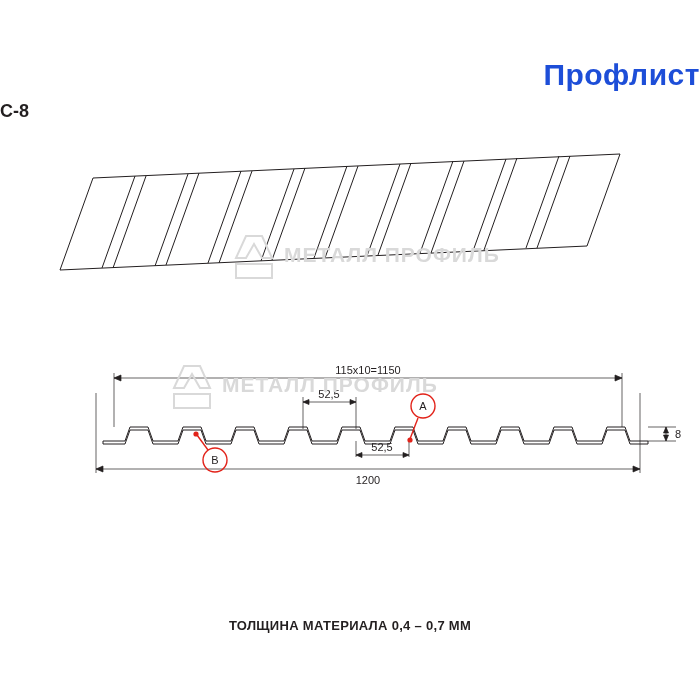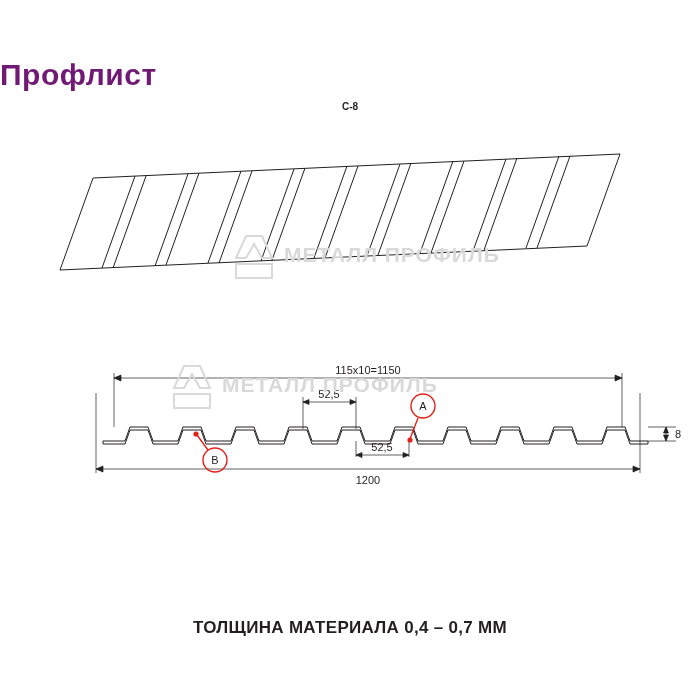--- a/index.html
+++ b/index.html
@@ -18,33 +18,33 @@
   .page {
     position: relative;
     width: 700px;
     height: 700px;
   }
   .title {
     position: absolute;
     top: 58px;
     left: 0;
     width: 700px;
-    text-align: left;
+    text-align: right;
     font-size: 30px;
     font-weight: bold;
     letter-spacing: 0.5px;
-    color: #701a75;
+    color: #1d4ed8;
   }
   .subtitle {
     position: absolute;
     top: 101px;
     left: 0;
     width: 700px;
-    text-align: center;
-    font-size: 10px;
+    text-align: left;
+    font-size: 18px;
     font-weight: bold;
     color: #231f20;
   }
   .iso-wrap {
     position: absolute;
     top: 140px;
     left: 60px;
     width: 590px;
     height: 170px;
   }
@@ -61,21 +61,21 @@
     opacity: 1;
   }
   .wm1 { top: 218px; left: 222px; }
   .wm2 { top: 348px; left: 160px; }
   .footer {
     position: absolute;
     top: 618px;
     left: 0;
     width: 700px;
     text-align: center;
-    font-size: 17px;
+    font-size: 13px;
     font-weight: bold;
     letter-spacing: 0.3px;
     color: #231f20;
   }
   svg { display: block; overflow: visible; }
   .ln { fill: none; stroke: #231f20; stroke-width: 1; }
   .dim { fill: none; stroke: #231f20; stroke-width: 0.7; }
   .callout { fill: none; stroke: #e2231a; stroke-width: 1.4; }
   .callout-txt {
     font-family: "Liberation Sans", sans-serif;

